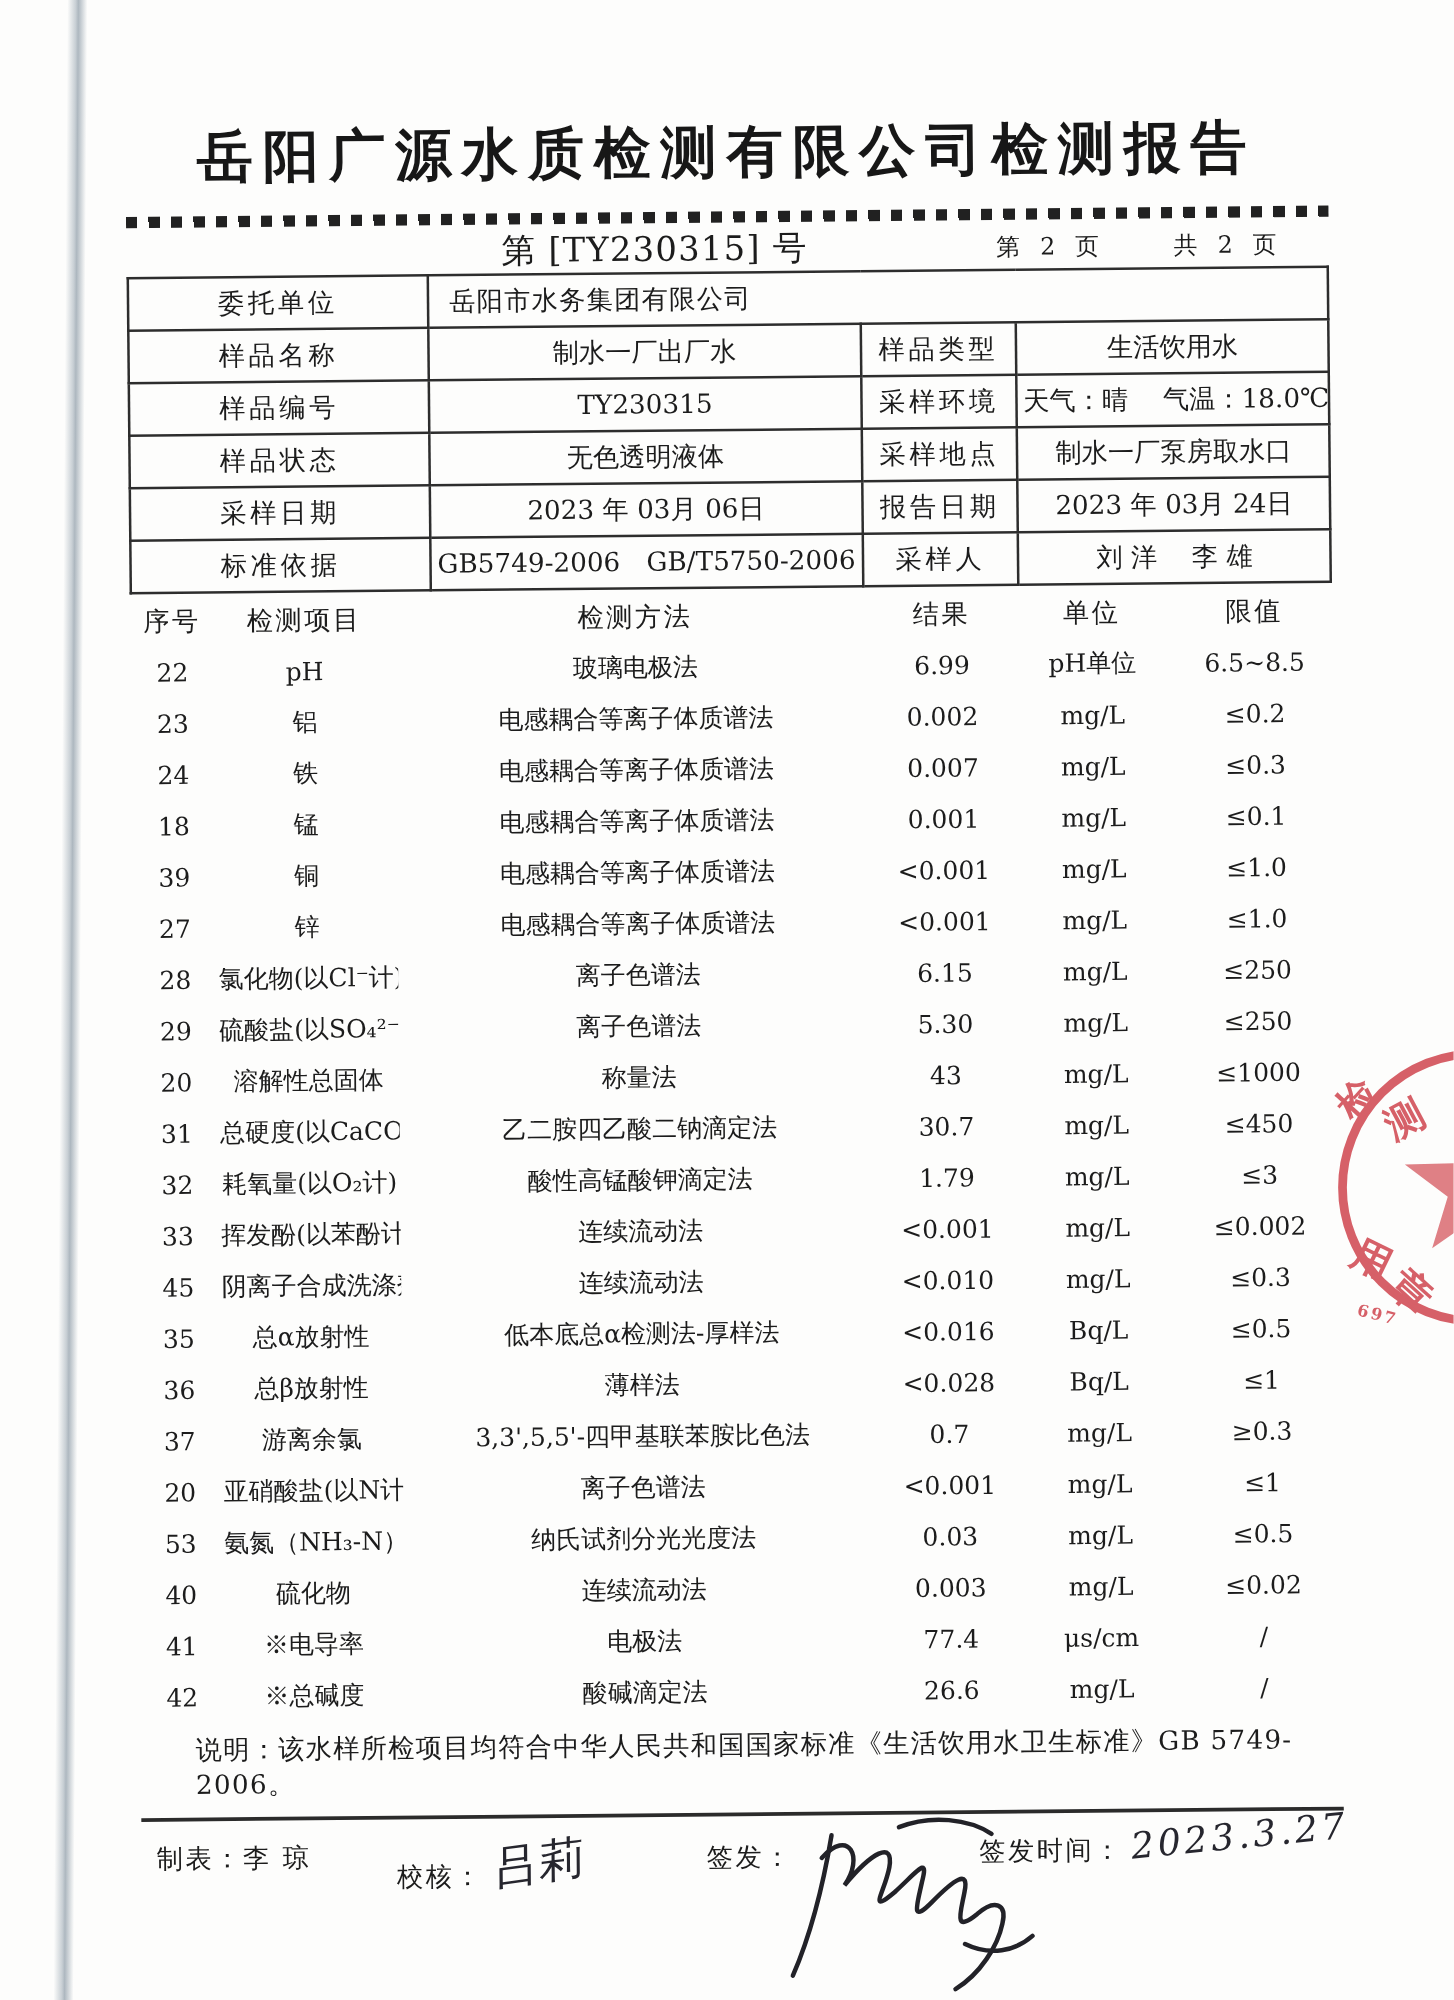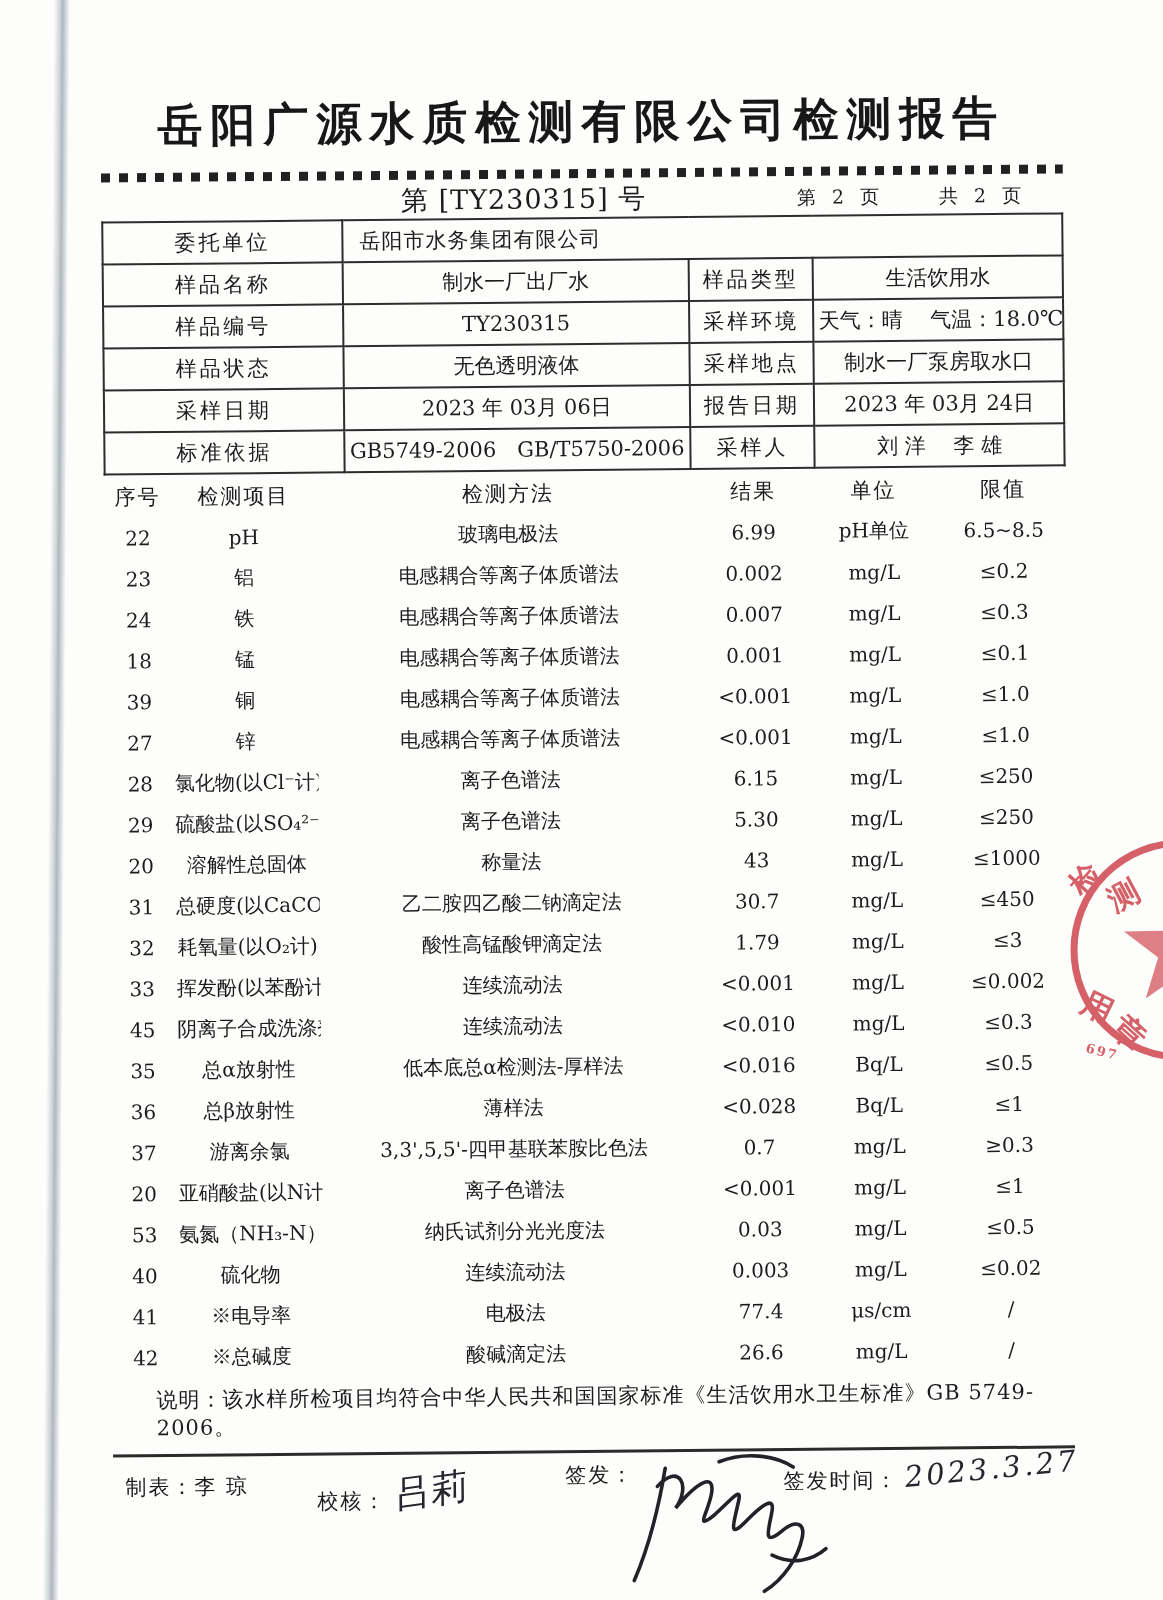--- a/index.html
+++ b/index.html
@@ -41,21 +41,21 @@
   table.results { width:100%; border-collapse:collapse; table-layout:fixed; margin-top:2px; }
   table.results th { font-size:21px; font-weight:normal; height:38px; letter-spacing:2px; }
   table.results td { font-size:20px; height:39px; text-align:center; white-space:nowrap; overflow:hidden; }
 
   .note-line { font-size:21px; margin-top:8px; padding-left:44px; letter-spacing:1px; }
   .rule-thick { border-top:3px solid #2b2b2b; margin-top:12px; }
 
   .signoff { position:relative; margin-top:8px; height:120px; font-size:21px; letter-spacing:2px; }
   .so-prepared { position:absolute; left:12px;  top:8px; }
   .so-reviewed { position:absolute; left:204px; top:8px; white-space:nowrap; }
-  .so-issued   { position:absolute; left:452px; top:0; }
+  .so-issued   { position:absolute; left:452px; top:11px; }
   .so-time     { position:absolute; left:670px; top:2px; white-space:nowrap; }
   .hand-name {
     display:inline-block; font-size:37px; letter-spacing:0;
     transform:rotate(-7deg) skewX(-7deg); transform-origin:left bottom;
     margin-left:8px; color:#26262e;
   }
   .hand-date {
     display:inline-block; font-size:29px; font-style:italic; letter-spacing:3px;
     transform:rotate(-5deg); transform-origin:left bottom; margin-left:8px; color:#26262e;
   }

